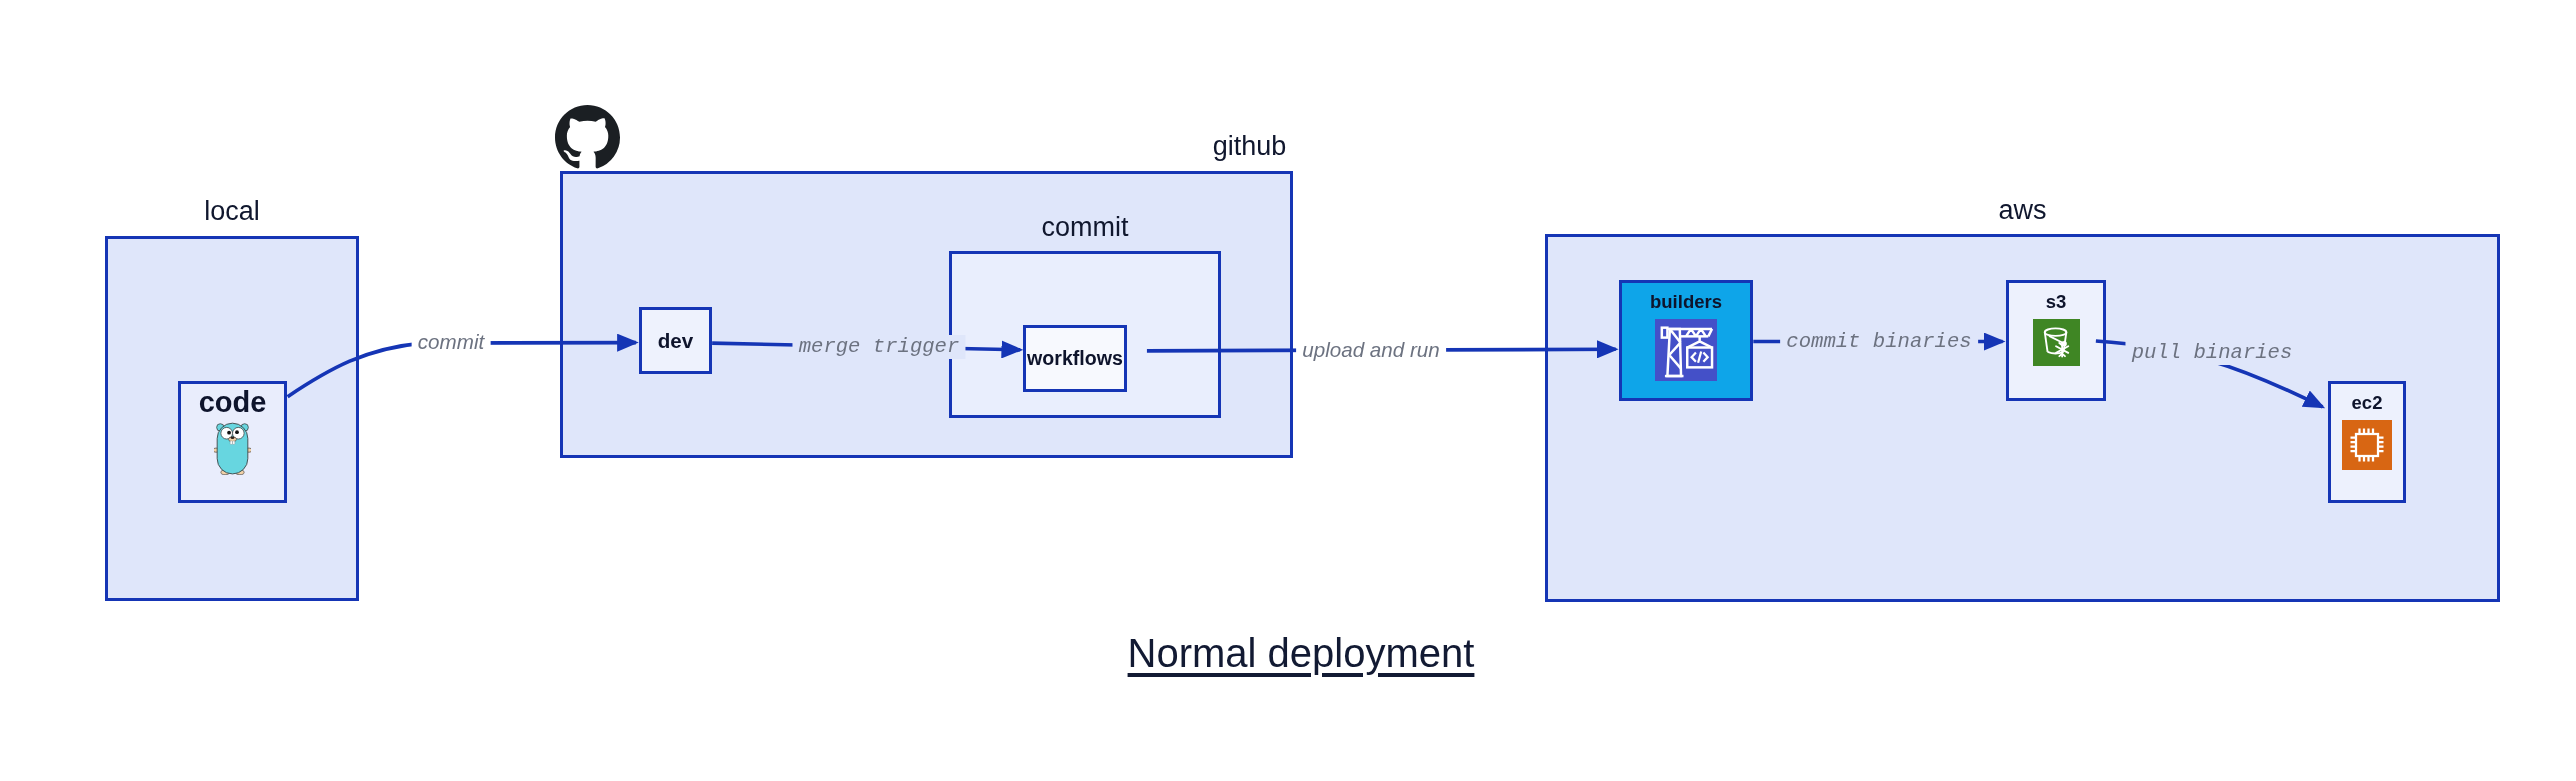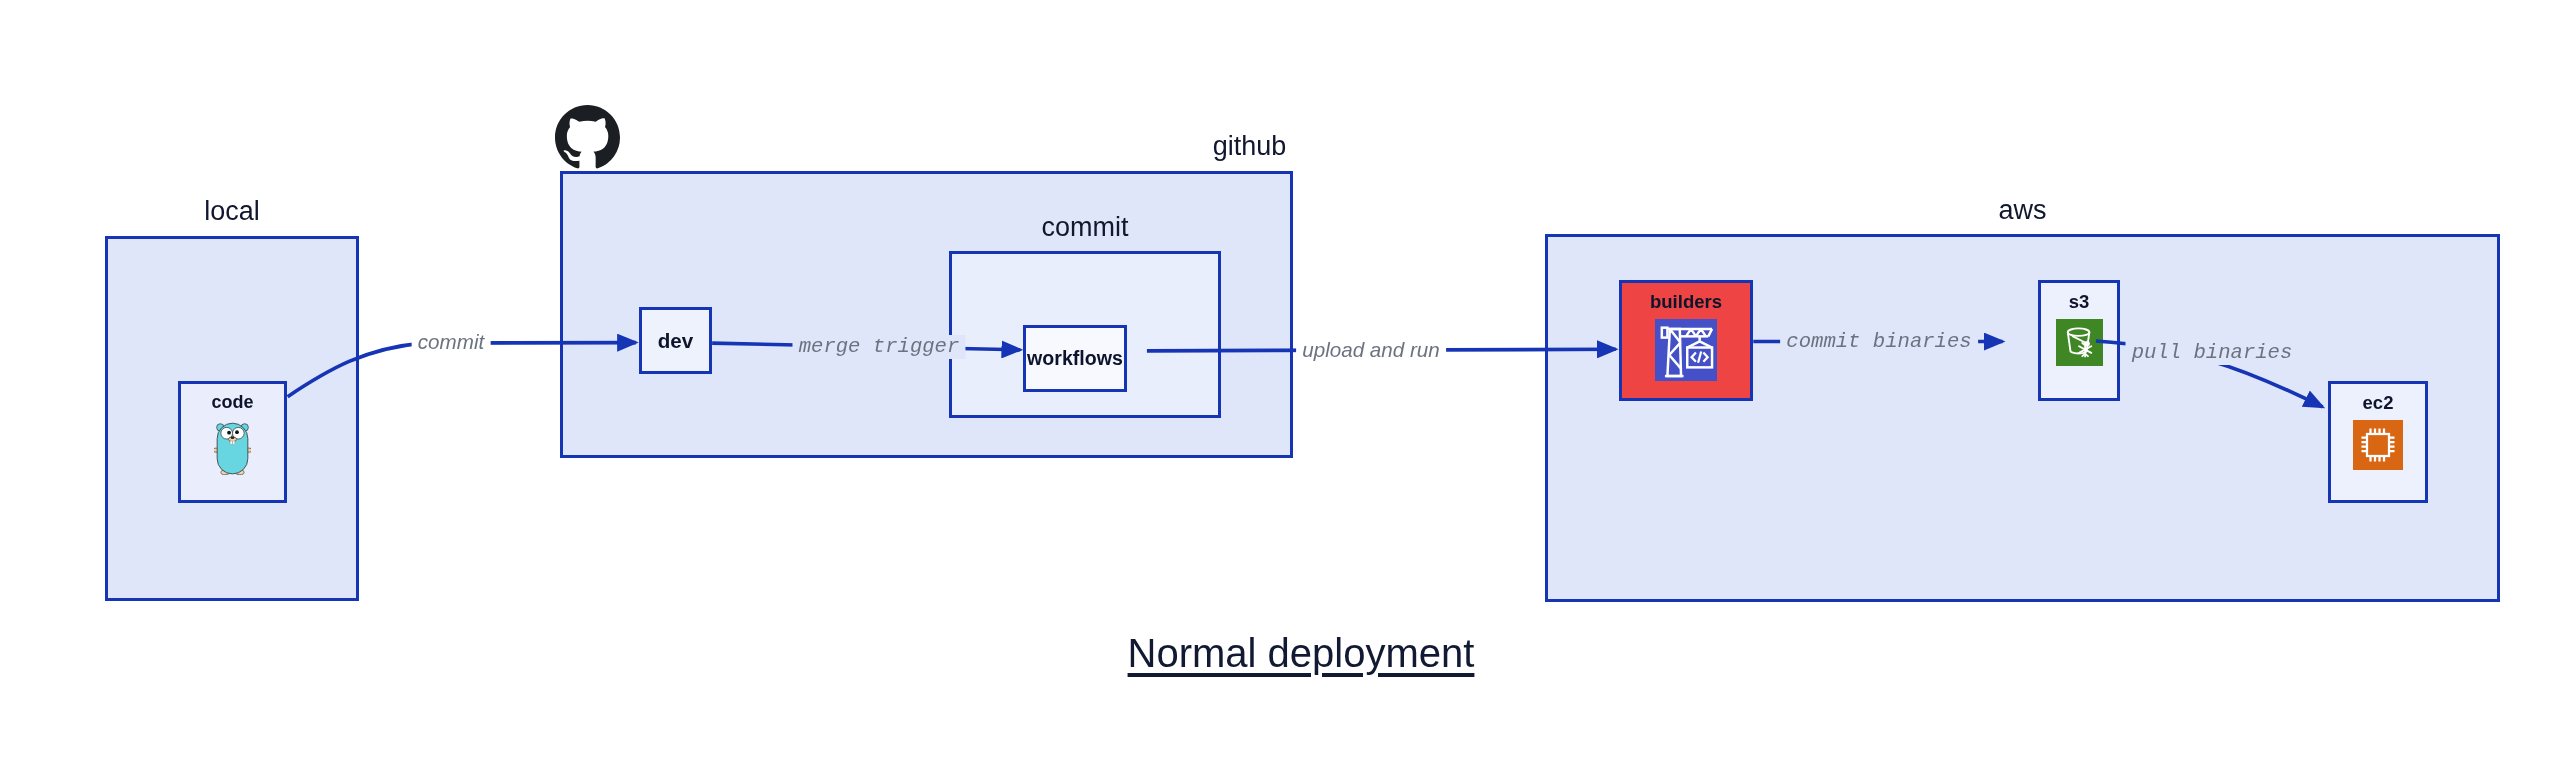--- a/index.html
+++ b/index.html
@@ -48,21 +48,21 @@
   <div class="box inner" style="left:949px;top:251px;width:272px;height:167px;background:#e9eefd;"></div>
 
   <div class="container-label" style="left:1545px;top:195px;width:955px;">aws</div>
   <div class="box outer" style="left:1545px;top:234px;width:955px;height:368px;"></div>
 
   <svg class="icon" style="position:absolute;left:555px;top:105px;" width="65" height="65" viewBox="0 0 16 16">
     <path fill="#1b1f23" d="M8 0C3.58 0 0 3.58 0 8c0 3.54 2.29 6.53 5.47 7.59.4.07.55-.17.55-.38 0-.19-.01-.82-.01-1.49-2.01.37-2.53-.49-2.69-.94-.09-.23-.48-.94-.82-1.13-.28-.15-.68-.52-.01-.53.63-.01 1.08.58 1.23.82.72 1.21 1.87.87 2.33.66.07-.52.28-.87.51-1.07-1.78-.2-3.64-.89-3.64-3.95 0-.87.31-1.59.82-2.15-.08-.2-.36-1.02.08-2.12 0 0 .67-.21 2.2.82.64-.18 1.32-.27 2-.27s1.36.09 2 .27c1.53-1.04 2.2-.82 2.2-.82.44 1.1.16 1.92.08 2.12.51.56.82 1.27.82 2.15 0 3.07-1.87 3.75-3.65 3.95.29.25.54.73.54 1.48 0 1.07-.01 1.93-.01 2.2 0 .21.15.46.55.38A8.01 8.01 0 0 0 16 8c0-4.42-3.58-8-8-8z"></path>
   </svg>
 
   <div class="box inner node pad-top" style="left:178px;top:381px;width:109px;height:122px;background:#e9edfc;">
-    <div class="node-label" style="font-size:18px;">code</div>
+    <div class="node-label" style="font-size:29px;">code</div>
     <svg class="icon" width="37" height="55" viewBox="0 0 70 104">
       <circle cx="12" cy="14" r="7" fill="#67d6e0" stroke="#3a3a3a" stroke-width="1.4"></circle>
       <circle cx="58" cy="14" r="7" fill="#67d6e0" stroke="#3a3a3a" stroke-width="1.4"></circle>
       <ellipse cx="4" cy="57" rx="6" ry="4" fill="#f2d1a7" stroke="#3a3a3a" stroke-width="1.2"></ellipse>
       <ellipse cx="66" cy="57" rx="6" ry="4" fill="#f2d1a7" stroke="#3a3a3a" stroke-width="1.2"></ellipse>
       <ellipse cx="21" cy="99" rx="8" ry="4.5" fill="#f2d1a7" stroke="#3a3a3a" stroke-width="1.2"></ellipse>
       <ellipse cx="49" cy="99" rx="8" ry="4.5" fill="#f2d1a7" stroke="#3a3a3a" stroke-width="1.2"></ellipse>
       <rect x="6" y="6" width="58" height="96" rx="29" fill="#67d6e0" stroke="#3a3a3a" stroke-width="1.6"></rect>
       <circle cx="24" cy="25" r="11" fill="#ffffff" stroke="#3a3a3a" stroke-width="1.4"></circle>
       <circle cx="46" cy="25" r="11" fill="#ffffff" stroke="#3a3a3a" stroke-width="1.4"></circle>
@@ -76,21 +76,21 @@
   </div>
 
   <div class="box inner node center-label" style="left:639px;top:307px;width:73px;height:67px;background:#eef2fd;">
     <div class="node-label" style="font-size:20.6px;">dev</div>
   </div>
 
   <div class="box innermost node center-label" style="left:1023px;top:325px;width:104px;height:67px;">
     <div class="node-label">workflows</div>
   </div>
 
-  <div class="box inner node pad-top" style="left:1619px;top:280px;width:134px;height:121px;background:#ef4444;">
+  <div class="box inner node pad-top" style="left:1619px;top:280px;width:134px;height:121px;background:#0ea5e9;">
     <div class="node-label" style="font-size:18.5px;">builders</div>
     <svg class="icon" width="62" height="62" viewBox="0 0 100 100">
       <rect x="0" y="0" width="100" height="100" fill="#4450c8"></rect>
       <g stroke="#ffffff" stroke-width="4" fill="none">
         <rect x="11" y="14" width="9" height="16"></rect>
         <path d="M24 16 L40 16 L42 92 L20 92 Z"></path>
         <path d="M24 16 L41 38 M41 38 L23 58 M23 58 L42 80"></path>
         <path d="M16 92 L46 92"></path>
         <path d="M20 16 L92 16"></path>
         <path d="M40 28 L86 28"></path>
@@ -99,21 +99,21 @@
         <rect x="52" y="46" width="40" height="32"></rect>
       </g>
       <g stroke="#ffffff" stroke-width="3.6" fill="none">
         <path d="M66 54 L59 61.5 L66 69"></path>
         <path d="M78 54 L85 61.5 L78 69"></path>
         <path d="M74.5 52.5 L69.5 70.5"></path>
       </g>
     </svg>
   </div>
 
-  <div class="box inner node pad-top" style="left:2006px;top:280px;width:82px;height:121px;background:#edf1fd;margin-left:32px;">
+  <div class="box inner node pad-top" style="left:2006px;top:280px;width:100px;height:121px;background:#edf1fd;">
     <div class="node-label" style="font-size:18.5px;">s3</div>
     <svg class="icon" width="47" height="47" viewBox="0 0 100 100">
       <rect x="0" y="0" width="100" height="100" fill="#3f8624"></rect>
       <g stroke="#ffffff" stroke-width="4" fill="none">
         <ellipse cx="48" cy="28" rx="23" ry="8"></ellipse>
         <path d="M25 28 L31 70"></path>
         <path d="M71 28 L65 70"></path>
         <path d="M31 70 Q48 77 65 70"></path>
         <path d="M34 36 L64 51"></path>
         <circle cx="66.5" cy="52.5" r="3.5"></circle>
@@ -121,21 +121,21 @@
       <g stroke="#ffffff" stroke-width="4" fill="none" stroke-linecap="round">
         <path d="M62 50 L62 80"></path>
         <path d="M49 58 L75 72"></path>
         <path d="M49 72 L75 58"></path>
         <path d="M56 51 L62 56 L68 51"></path>
         <path d="M56 79 L62 74 L68 79"></path>
       </g>
     </svg>
   </div>
 
-  <div class="box inner node pad-top" style="left:2328px;top:381px;width:100px;height:122px;background:#edf1fd;">
+  <div class="box inner node pad-top" style="left:2328px;top:381px;width:78px;height:122px;background:#edf1fd;">
     <div class="node-label" style="font-size:18.5px;">ec2</div>
     <svg class="icon" width="50" height="50" viewBox="0 0 100 100">
       <rect x="0" y="0" width="100" height="100" fill="#d86613"></rect>
       <rect x="28" y="28" width="44" height="44" fill="none" stroke="#ffffff" stroke-width="4.5"></rect>
       <g stroke="#ffffff" stroke-width="4.5">
         <path d="M35 28 L35 17 M44 28 L44 17 M53 28 L53 17 M62 28 L62 17"></path>
         <path d="M35 83 L35 72 M44 83 L44 72 M53 83 L53 72 M62 83 L62 72"></path>
         <path d="M28 35 L17 35 M28 44 L17 44 M28 53 L17 53 M28 62 L17 62"></path>
         <path d="M83 35 L72 35 M83 44 L72 44 M83 53 L72 53 M83 62 L72 62"></path>
       </g>

